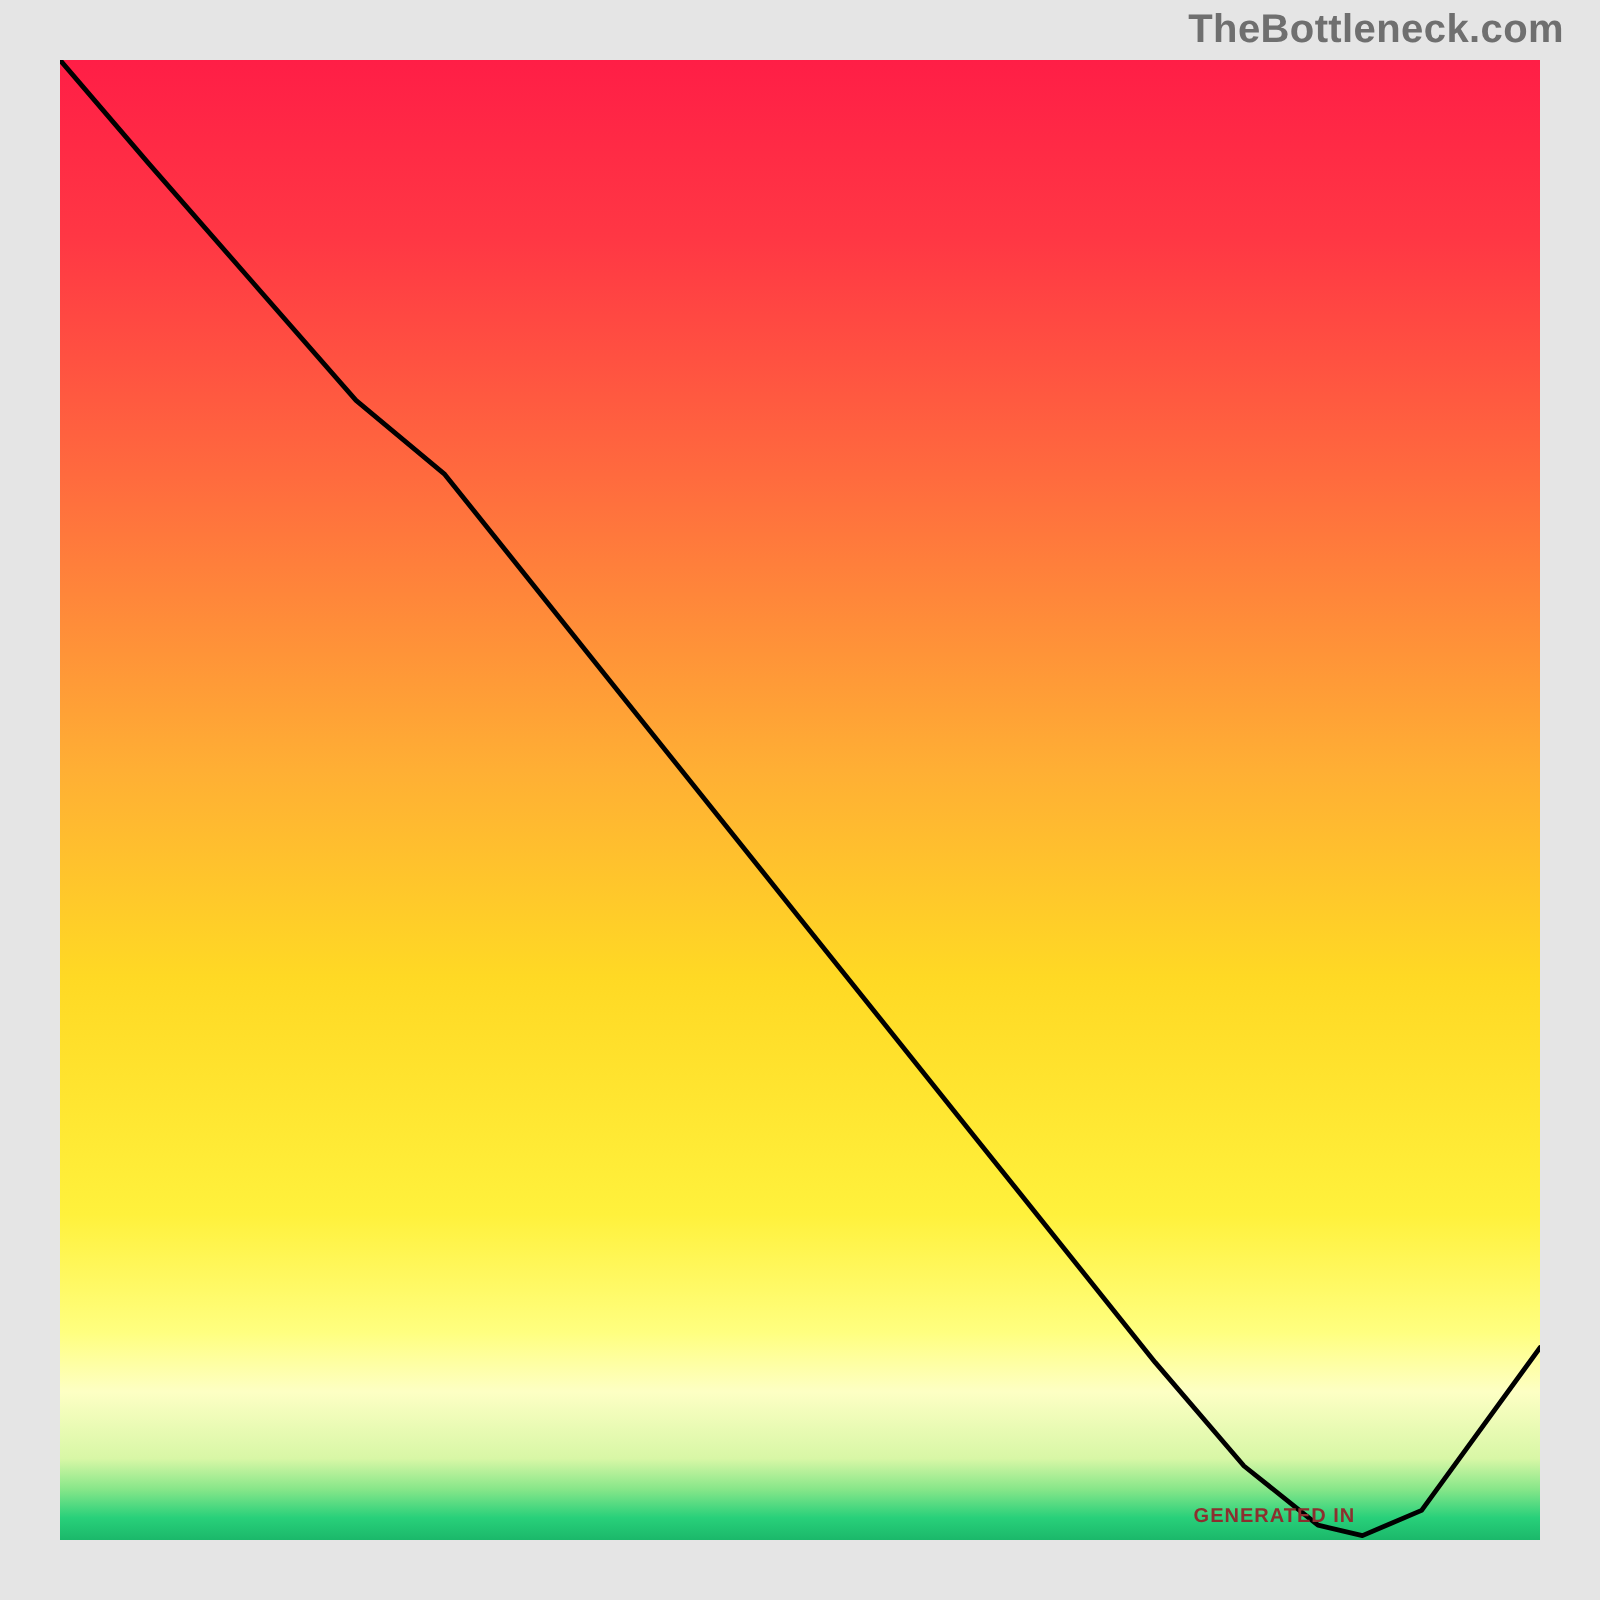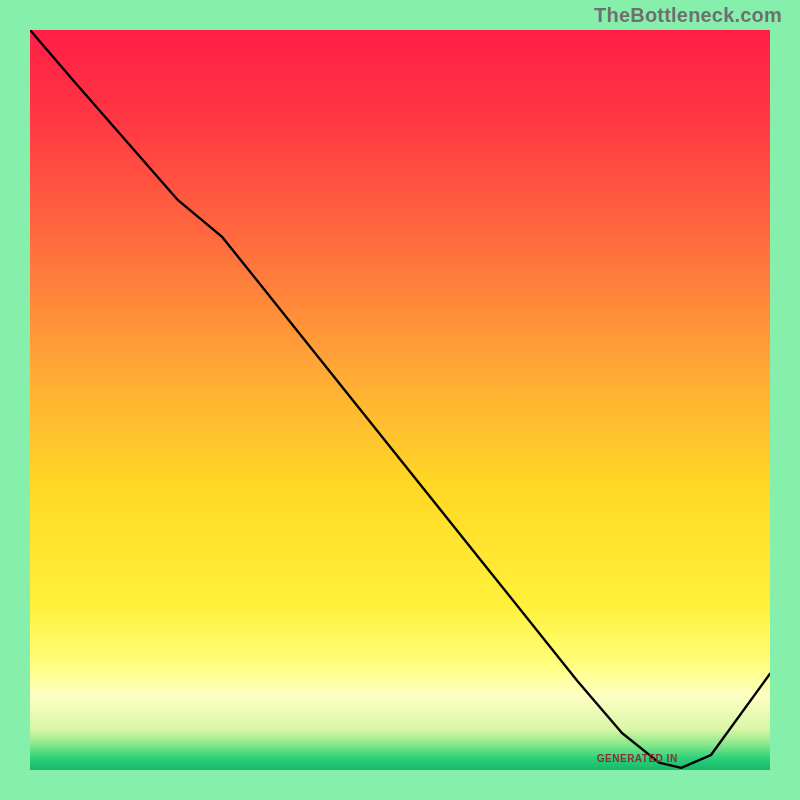--- a/index.html
+++ b/index.html
@@ -8,21 +8,21 @@
     width: 800px;
     height: 800px;
     background: #000;
     overflow: hidden;
     font-family: Arial, Helvetica, sans-serif;
   }
   .outer {
     position: relative;
     width: 800px;
     height: 800px;
-    background: #86efac;
+    background: #e5e5e5;
   }
   .watermark {
     position: absolute;
     top: 4px;
     right: 18px;
     color: #6f6f6f;
     font-size: 20px;
     font-weight: 600;
     letter-spacing: 0.2px;
     user-select: none;

